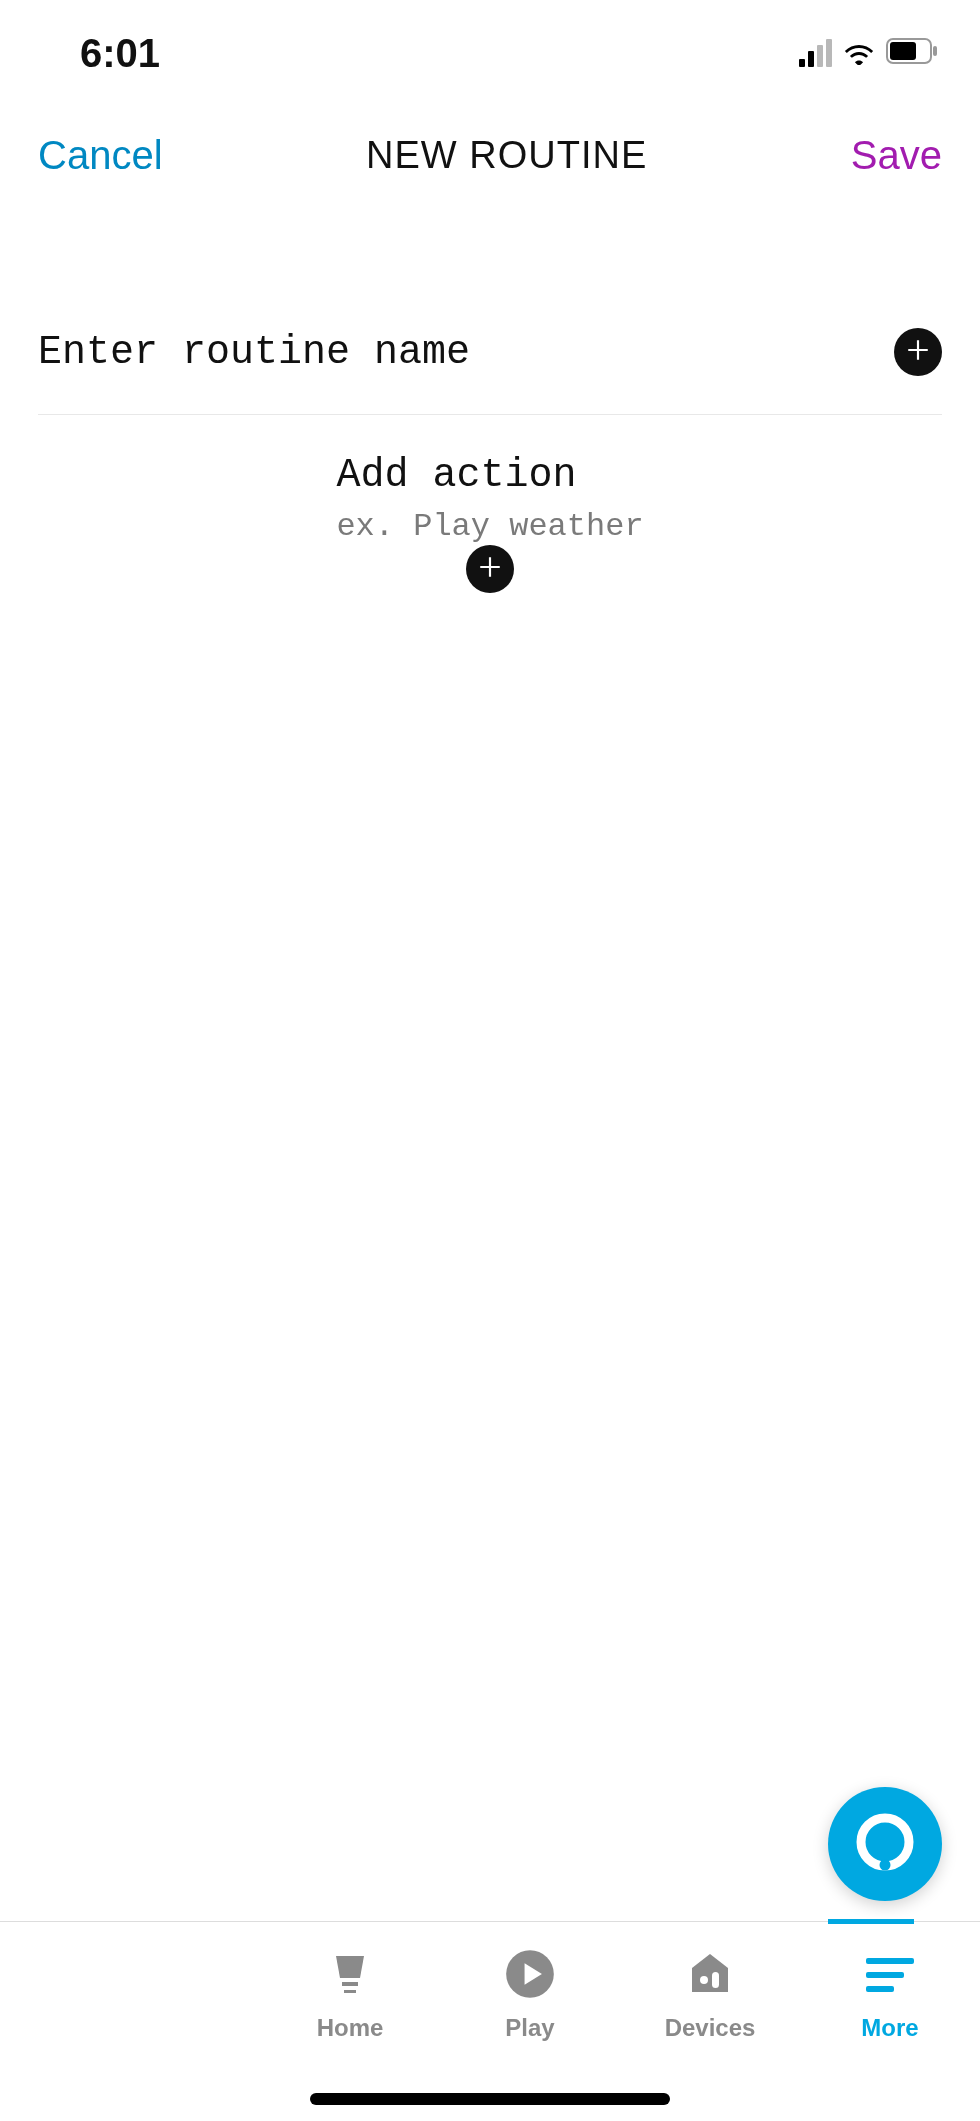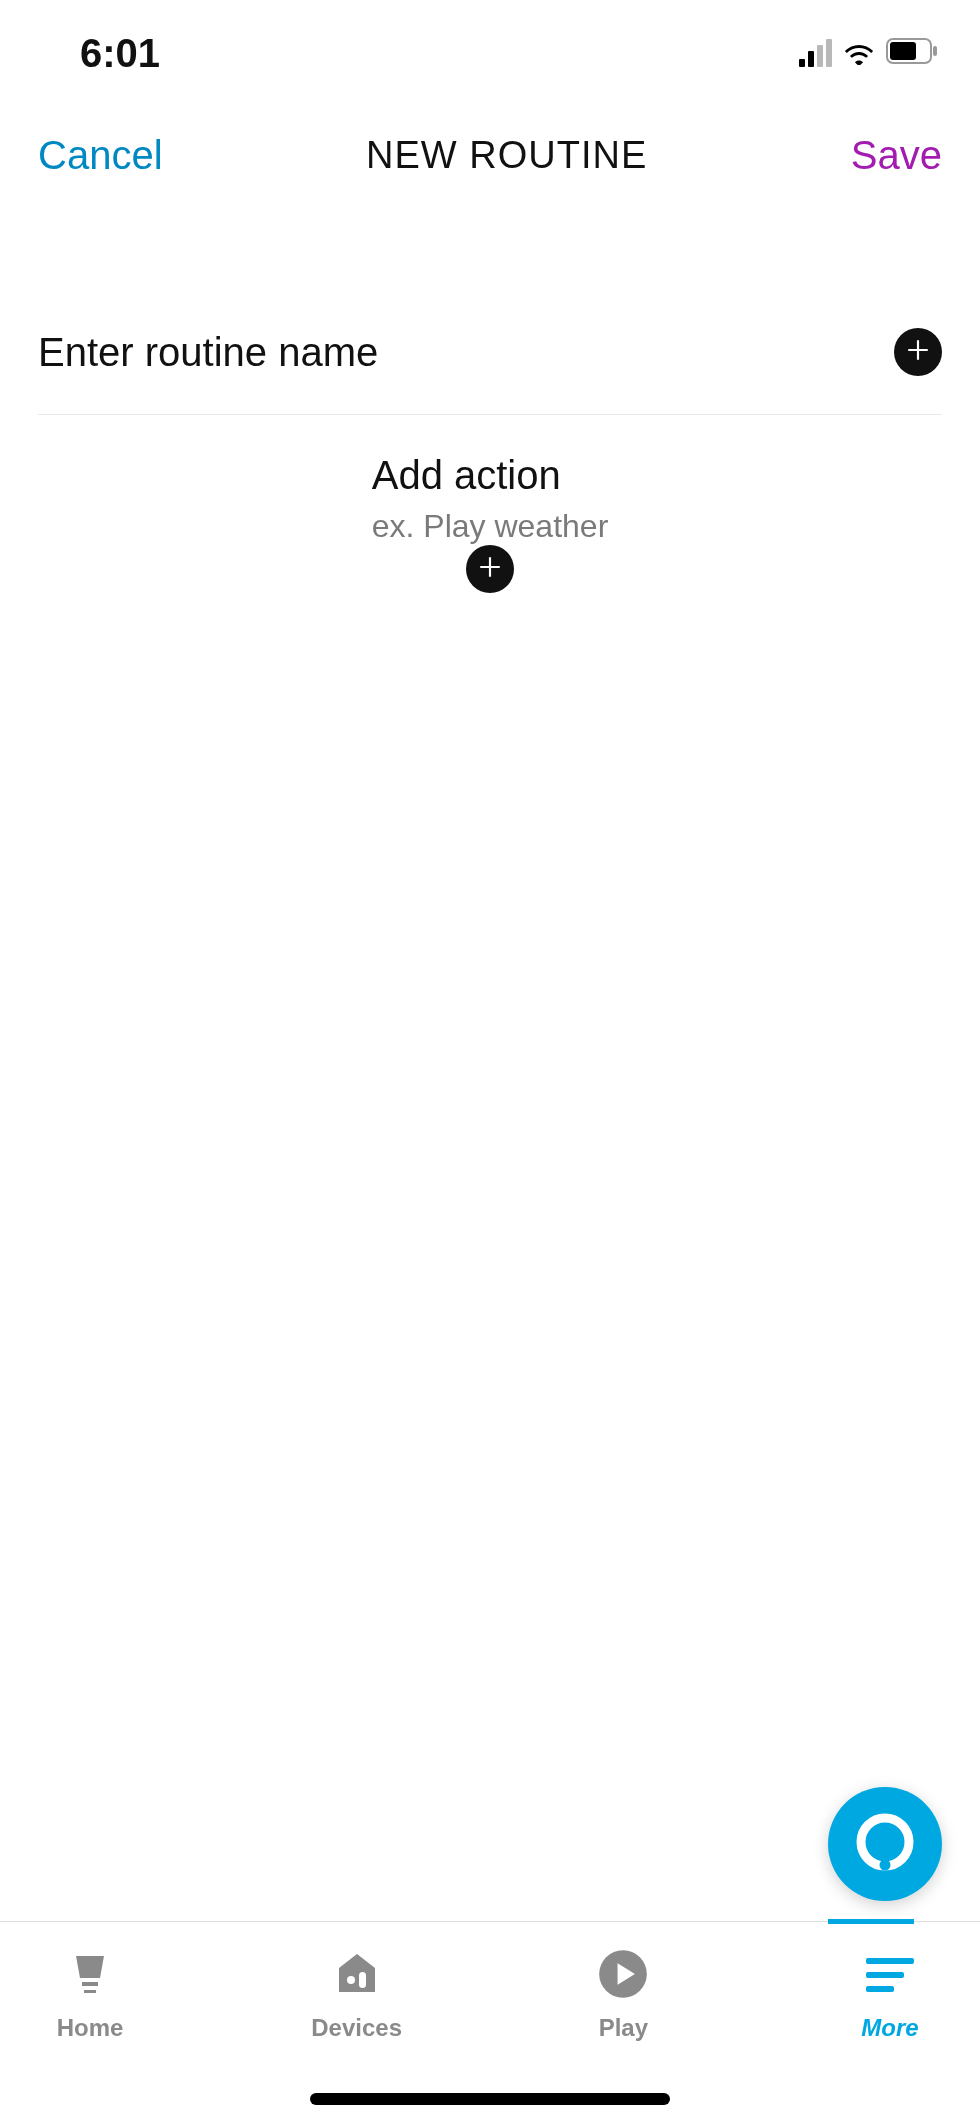--- a/index.html
+++ b/index.html
@@ -59,21 +59,21 @@
     display: flex;
     align-items: center;
     justify-content: space-between;
     border-bottom: 1px solid #e8e8e8;
     margin-left: 38px;
     margin-right: 38px;
     padding-left: 0;
     padding-right: 0;
   }
   .row.last { border-bottom: none; flex-direction: column; }
-  .row-text { display: flex; flex-direction: column; gap: 10px; }
+  .row-text { display: flex; flex-direction: column; gap: 10px; font-family: Liberation Mono, monospace; }
   .row-title { font-size: 40px; font-weight: 400; color: #111; }
   .row-sub { font-size: 32px; color: #7a7a7a; }
   .plus-btn {
     width: 48px; height: 48px;
     border-radius: 50%;
     background: #111;
     display: flex; align-items: center; justify-content: center;
     flex-shrink: 0;
   }
   .plus-btn svg { width: 26px; height: 26px; }
@@ -87,32 +87,32 @@
     display: flex; align-items: center; justify-content: center;
     box-shadow: 0 4px 16px rgba(0,0,0,0.18);
   }
   .tab-bar {
     position: absolute;
     bottom: 0; left: 0; right: 0;
     height: 200px;
     border-top: 1px solid #ddd;
     background: #fff;
     display: flex;
-    justify-content: space-between;
+    justify-content: flex-end;
     padding-top: 24px;
   }
   .tab {
     display: flex;
     flex-direction: column;
     align-items: center;
     gap: 12px;
     color: #8a8a8a;
     width: 180px;
   }
-  .tab.active { color: #00a8e1; font-style: italic; }
+  .tab.active { color: #00a8e1; }
   .tab-label { font-size: 24px; font-weight: 600; }
   .tab-icon { width: 56px; height: 56px; display:flex; align-items:center; justify-content:center; }
   .active-indicator {
     width: 86px; height: 5px; background: #00a8e1;
     position: absolute; top: -3px; right: 66px;
   }
   .home-indicator {
     position: absolute;
     bottom: 16px;
     left: 50%;
@@ -209,37 +209,37 @@
           <rect x="16" y="32" width="16" height="4" fill="#8a8a8a"></rect>
           <rect x="18" y="40" width="12" height="3" fill="#8a8a8a"></rect>
         </svg>
     </div>
     <div class="tab-label">Home</div>
   </div>
 
 
   <div class="tab">
     <div class="tab-icon">
+      <svg width="52" height="52" viewBox="0 0 48 48">
+          <circle cx="24" cy="24" r="22" fill="#8a8a8a"></circle>
+          <path fill="#fff" d="M19 14l16 10-16 10z"></path>
+        </svg>
+    </div>
+    <div class="tab-label">Play</div>
+  </div>
+
+  <div class="tab">
+    <div class="tab-icon">
       <svg width="48" height="48" viewBox="0 0 48 48">
           <path fill="#8a8a8a" d="M24 4l18 14v24H6V18z"></path>
           <circle cx="18" cy="30" r="4" fill="#fff"></circle>
           <rect x="26" y="22" width="7" height="16" rx="3.5" fill="#fff"></rect>
         </svg>
     </div>
     <div class="tab-label">Devices</div>
-  </div>
-
-  <div class="tab">
-    <div class="tab-icon">
-      <svg width="52" height="52" viewBox="0 0 48 48">
-          <circle cx="24" cy="24" r="22" fill="#8a8a8a"></circle>
-          <path fill="#fff" d="M19 14l16 10-16 10z"></path>
-        </svg>
-    </div>
-    <div class="tab-label">Play</div>
   </div>
 
   <div class="tab active">
     <div class="tab-icon">
       <svg width="56" height="48" viewBox="0 0 56 48">
         <rect x="4" y="8" width="48" height="6" rx="2" fill="#00a8e1"></rect>
         <rect x="4" y="22" width="38" height="6" rx="2" fill="#00a8e1"></rect>
         <rect x="4" y="36" width="28" height="6" rx="2" fill="#00a8e1"></rect>
       </svg>
     </div>

